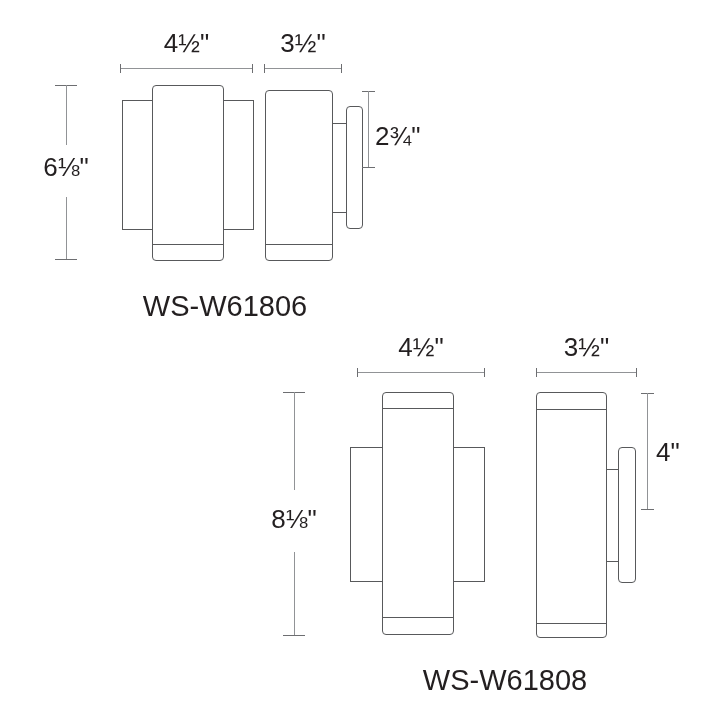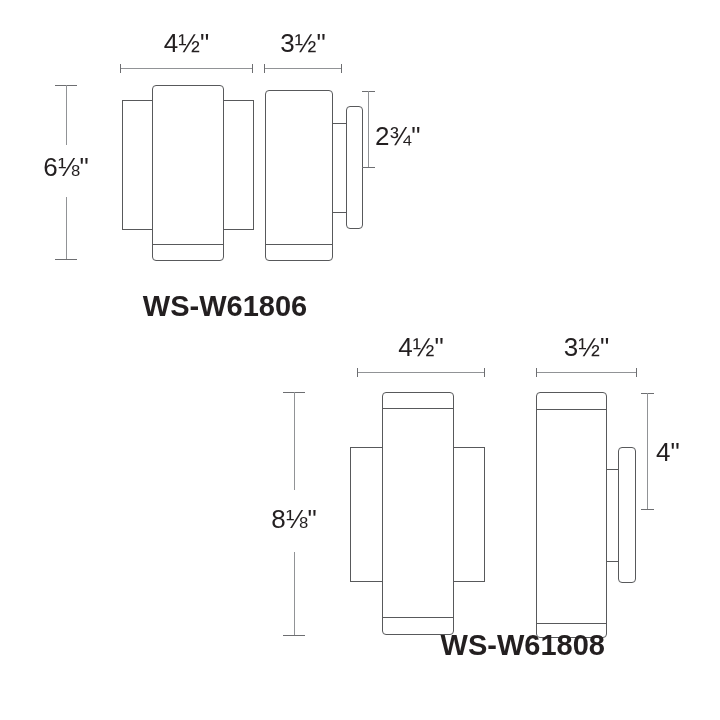--- a/index.html
+++ b/index.html
@@ -21,21 +21,21 @@
   .dim-v { position:absolute; width:1px; background:#919396; }
   .tick-v { position:absolute; width:1px; height:9px; background:#6d6e71; }
   .tick-h { position:absolute; height:1px; background:#6d6e71; }
   
   .dim-label {
     position:absolute; font-size:26px; line-height:30px;
     color:#231f20; white-space:nowrap;
   }
   .center { text-align:center; }
   .model-label {
-    position:absolute; font-size:29px; line-height:30px; font-weight:700;
+    position:absolute; font-size:29px; line-height:30px; font-weight:400;
     color:#231f20; text-align:center; white-space:nowrap;
   }
 </style>
 </head>
 <body>
 
 <div class="canvas">
 
   <div class="group">
 
@@ -101,16 +101,16 @@
     <div class="oline-h" style="left:537px; top:623px; width:69px;"></div>
     <div class="oline-h" style="left:606px; top:469px; width:12px;"></div>
     <div class="oline-h" style="left:606px; top:561px; width:12px;"></div>
     <div class="rect rounded" style="left:618px; top:447px; width:18px; height:136px;"></div>
 
     <div class="tick-h" style="left:641px; top:393px; width:13px;"></div>
     <div class="dim-v" style="left:647px; top:393px; height:116px;"></div>
     <div class="tick-h" style="left:641px; top:509px; width:13px;"></div>
     <div class="dim-label" style="left:656px; top:437px;">4"</div>
 
-    <div class="model-label" style="left:405px; top:630px; width:200px;text-align:right;">WS-W61808</div>
+    <div class="model-label" style="left:405px; top:665px; width:200px;">WS-W61808</div>
   </div>
 
 </div>
 
 </body></html>

